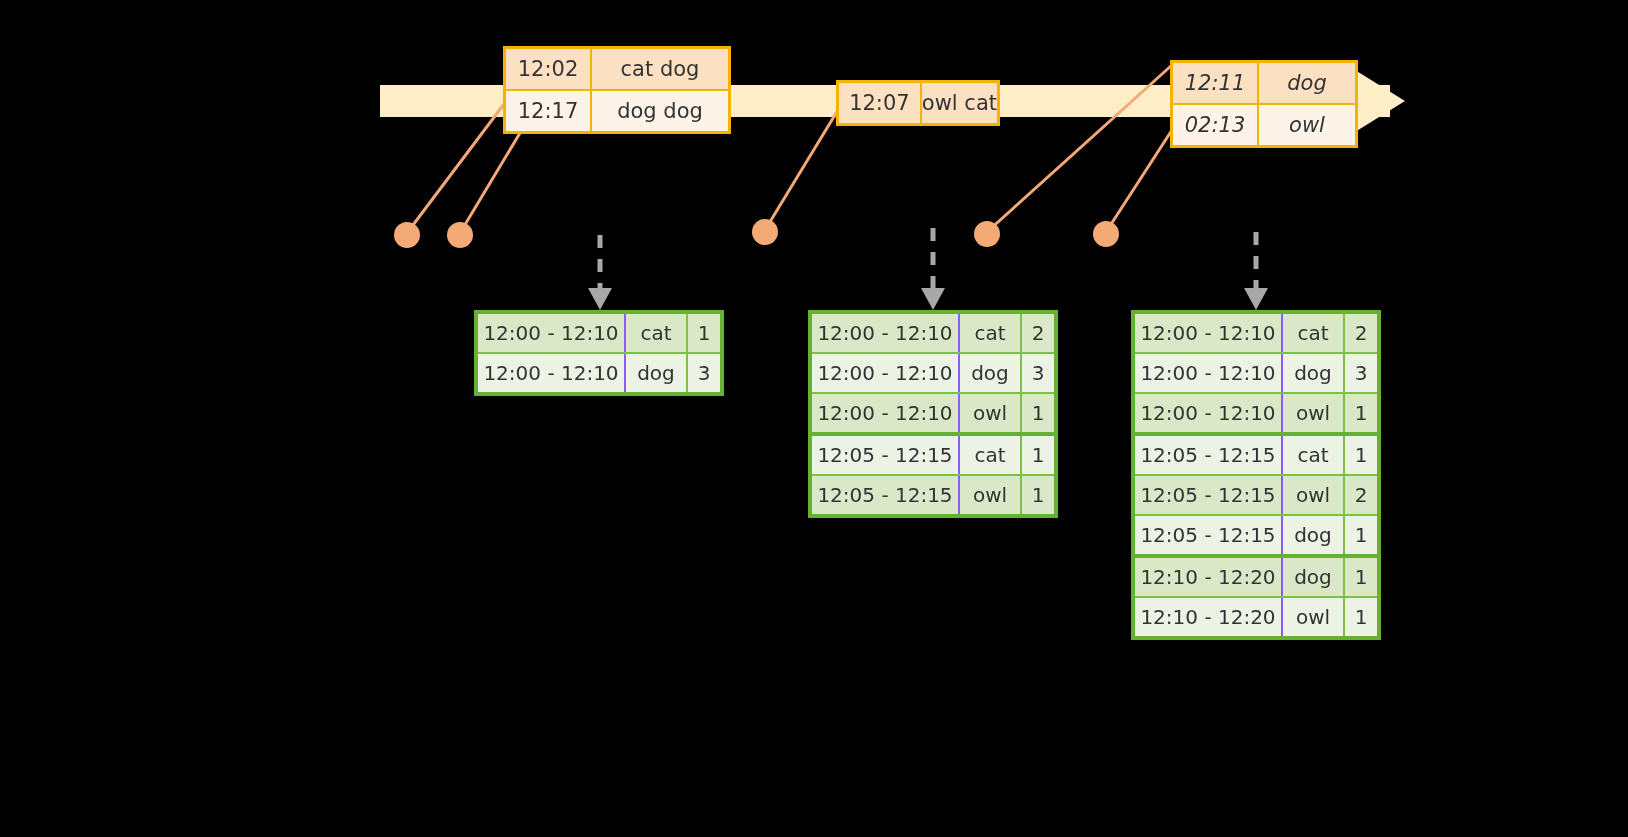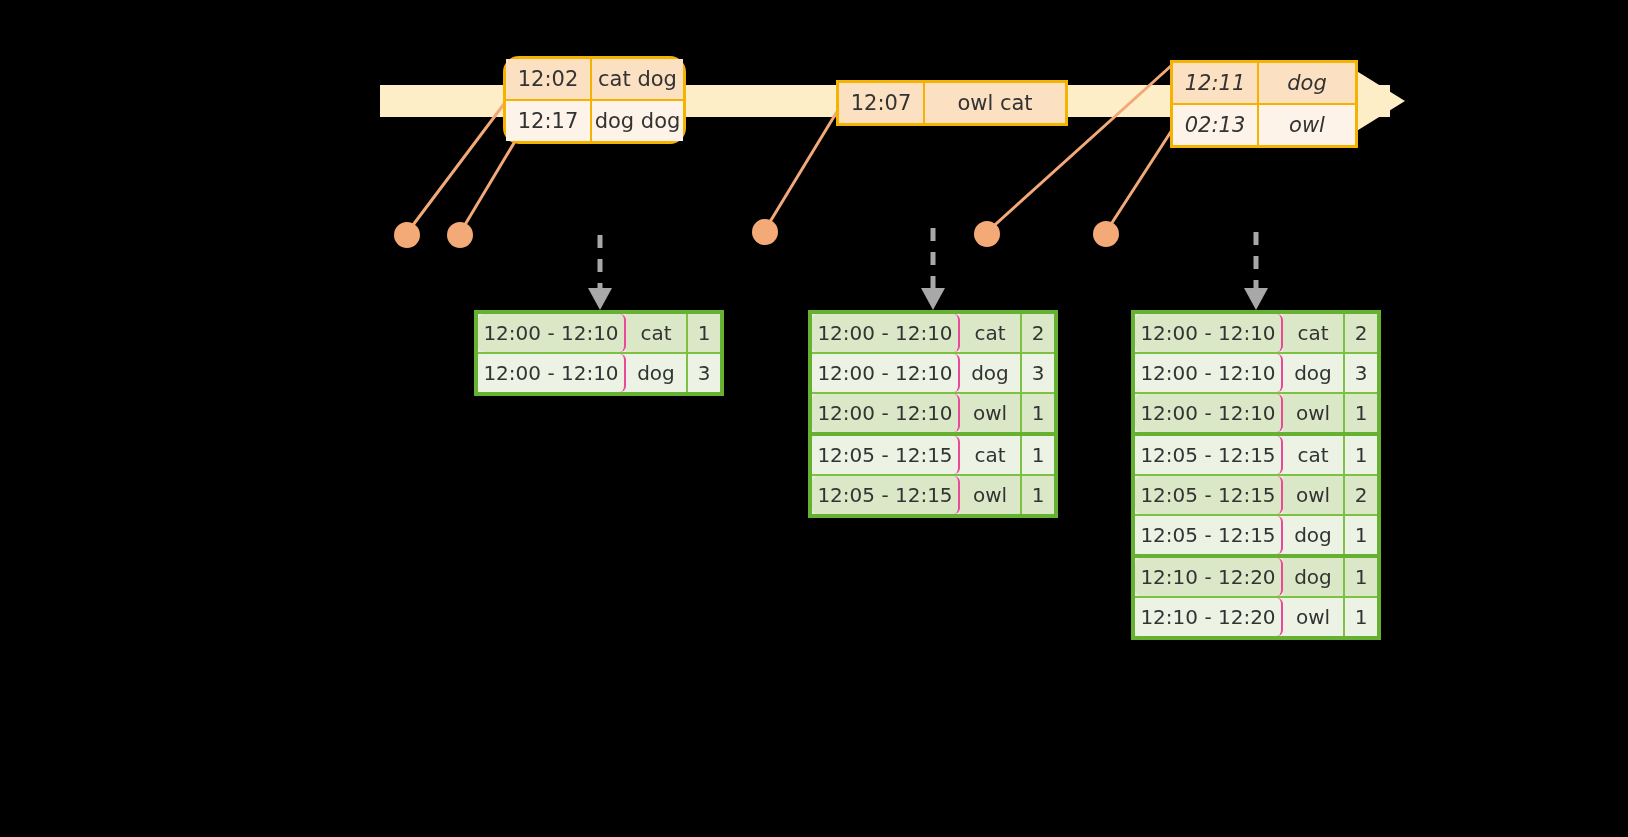--- a/index.html
+++ b/index.html
@@ -23,21 +23,21 @@
   
   .res-table{position:absolute;border:4px solid #66b032;box-sizing:border-box;
              background:#e8f0dc;}
   .res-row{display:flex;height:38px;}
   .res-row + .res-row{border-top:2px solid #7cc142;}
   .res-row.a .rc{background:#dbe8c8;}
   .res-row.b .rc{background:#ecf2e4;}
   .res-row.grp{border-top:4px solid #66b032;}
   .rc{display:flex;align-items:center;justify-content:center;
       font-size:20px;color:#333;white-space:nowrap;}
-  .rc-win{border-right:2px solid #ec4899;border-radius:6px;}
+  .rc-win{border-right:2px solid #8b5cf6;}
   .rc-key{border-right:2px solid #7cc142;}
 </style>
 </head>
 <body>
 
 <div id="stage">
 
   <svg class="layer" viewBox="0 0 1628 837">
 
     <g>
@@ -64,32 +64,32 @@
     <g stroke="#a8a8a8" stroke-width="5" fill="#a8a8a8">
       <line x1="600" y1="235" x2="600" y2="288" stroke-dasharray="13,11"></line>
       <polygon points="588,288 612,288 600,310" stroke="none"></polygon>
       <line x1="933" y1="228" x2="933" y2="288" stroke-dasharray="13,11"></line>
       <polygon points="921,288 945,288 933,310" stroke="none"></polygon>
       <line x1="1256" y1="232" x2="1256" y2="288" stroke-dasharray="13,11"></line>
       <polygon points="1244,288 1268,288 1256,310" stroke="none"></polygon>
     </g>
   </svg>
 
-  <div class="evt-box" style="left:503px;top:56px;width:183px;border-radius:16px;">
+  <div class="evt-box" style="left:503px;top:46px;width:228px;">
     <div class="evt-row shade">
       <div class="evt-cell evt-time cell">12:02</div>
       <div class="evt-cell evt-msg cell">cat dog</div>
     </div>
     <div class="evt-row light">
       <div class="evt-cell evt-time cell">12:17</div>
       <div class="evt-cell evt-msg cell">dog dog</div>
     </div>
   </div>
 
-  <div class="evt-box" style="left:836px;top:80px;width:232px;">
+  <div class="evt-box" style="left:836px;top:80px;width:164px;">
     <div class="evt-row shade">
       <div class="evt-cell evt-time cell">12:07</div>
       <div class="evt-cell evt-msg cell">owl cat</div>
     </div>
   </div>
 
   <div class="evt-box" style="left:1170px;top:60px;width:188px;font-style:italic;">
     <div class="evt-row shade">
       <div class="evt-cell evt-time cell">12:11</div>
       <div class="evt-cell evt-msg cell">dog</div>

